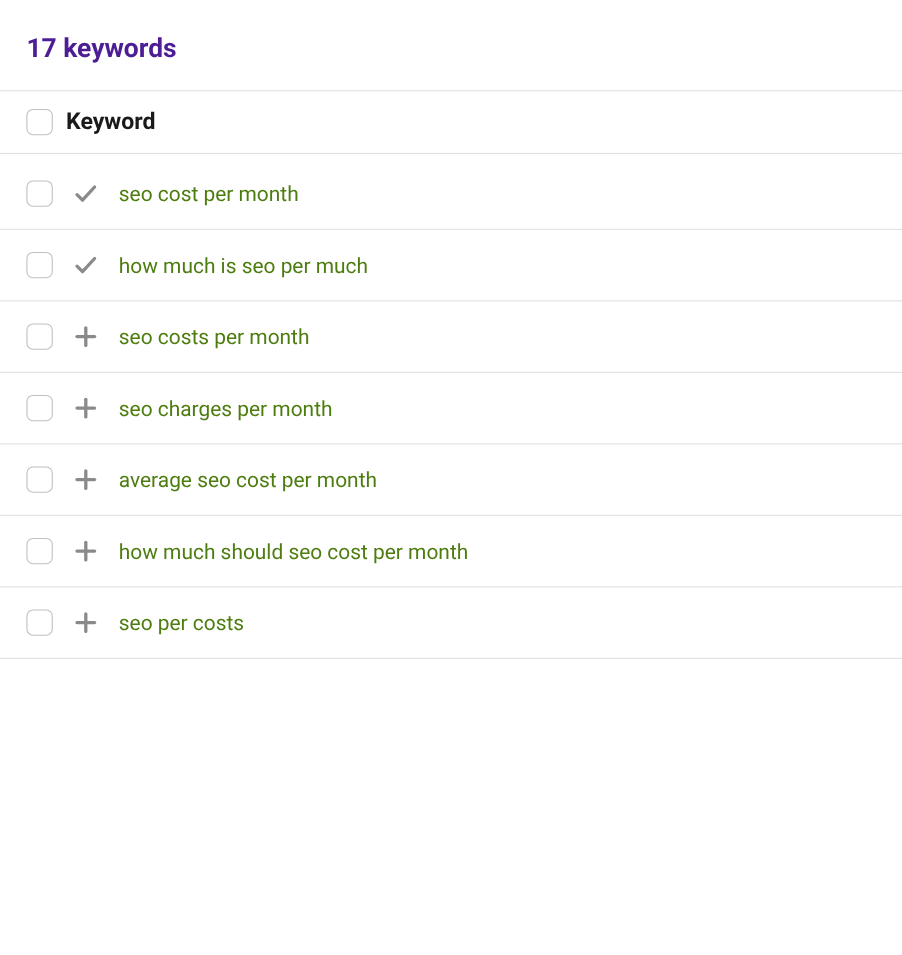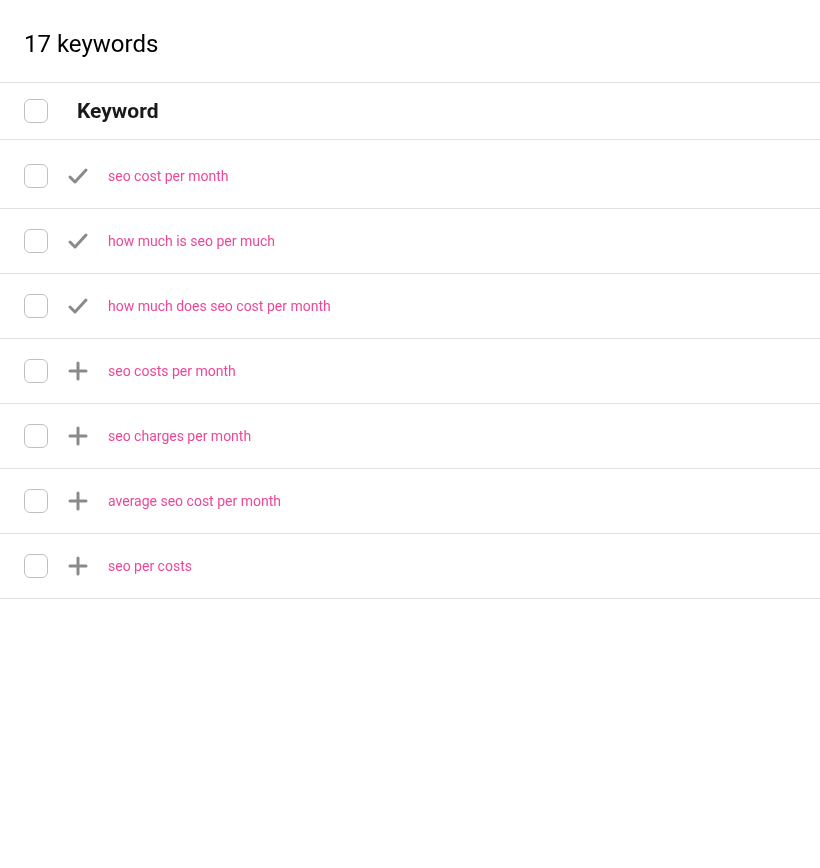--- a/index.html
+++ b/index.html
@@ -11,30 +11,30 @@
       font-family: -apple-system, BlinkMacSystemFont, "Segoe UI", Roboto, Helvetica, Arial, sans-serif;
       background: #ffffff;
       width: 820px;
       color: #1a1a1a;
     }
     .header {
       padding: 30px 24px 24px 24px;
     }
     .header-title {
       font-size: 24px;
-      font-weight: 400;
-      color: #000000;
+      font-weight: 700;
+      color: #4c1d95;
     }
     .table-header {
       display: flex;
       align-items: center;
       padding: 16px 24px;
       border-top: 1px solid #e0e0e0;
       border-bottom: 1px solid #e0e0e0;
-      gap: 29px;
+      gap: 12px;
     }
     .column-title {
       font-size: 21px;
       font-weight: 700;
       color: #1a1a1a;
     }
     .row {
       display: flex;
       align-items: center;
       padding: 18px 24px;
@@ -60,22 +60,22 @@
       align-items: center;
       justify-content: center;
       flex-shrink: 0;
       cursor: pointer;
     }
     .status-icon svg {
       width: 24px;
       height: 24px;
     }
     .keyword-link {
-      font-size: 14px;
-      color: #ec4899;
+      font-size: 19px;
+      color: #4d7c0f;
       text-decoration: none;
       cursor: pointer;
     }
     .rows-container {
       padding-top: 4px;
     }
   </style>
 </head>
 <body>
 
@@ -104,29 +104,20 @@
         <svg viewBox="0 0 24 24" fill="none" stroke="#8a8a8a" stroke-width="3" stroke-linecap="round" stroke-linejoin="round">
           <polyline points="4 13 9 18 20 6"></polyline>
         </svg>
       </div>
       <a class="keyword-link">how much is seo per much</a>
     </div>
     <div class="row">
       <div class="checkbox"></div>
       <div class="status-icon">
         <svg viewBox="0 0 24 24" fill="none" stroke="#8a8a8a" stroke-width="3" stroke-linecap="round" stroke-linejoin="round">
-          <polyline points="4 13 9 18 20 6"></polyline>
-        </svg>
-      </div>
-      <a class="keyword-link">how much does seo cost per month</a>
-    </div>
-    <div class="row">
-      <div class="checkbox"></div>
-      <div class="status-icon">
-        <svg viewBox="0 0 24 24" fill="none" stroke="#8a8a8a" stroke-width="3" stroke-linecap="round" stroke-linejoin="round">
           <line x1="12" y1="4" x2="12" y2="20"></line>
           <line x1="4" y1="12" x2="20" y2="12"></line>
         </svg>
       </div>
       <a class="keyword-link">seo costs per month</a>
     </div>
     <div class="row">
       <div class="checkbox"></div>
       <div class="status-icon">
         <svg viewBox="0 0 24 24" fill="none" stroke="#8a8a8a" stroke-width="3" stroke-linecap="round" stroke-linejoin="round">
@@ -147,15 +138,25 @@
       <a class="keyword-link">average seo cost per month</a>
     </div>
     <div class="row">
       <div class="checkbox"></div>
       <div class="status-icon">
         <svg viewBox="0 0 24 24" fill="none" stroke="#8a8a8a" stroke-width="3" stroke-linecap="round" stroke-linejoin="round">
           <line x1="12" y1="4" x2="12" y2="20"></line>
           <line x1="4" y1="12" x2="20" y2="12"></line>
         </svg>
       </div>
+      <a class="keyword-link">how much should seo cost per month</a>
+    </div>
+    <div class="row">
+      <div class="checkbox"></div>
+      <div class="status-icon">
+        <svg viewBox="0 0 24 24" fill="none" stroke="#8a8a8a" stroke-width="3" stroke-linecap="round" stroke-linejoin="round">
+          <line x1="12" y1="4" x2="12" y2="20"></line>
+          <line x1="4" y1="12" x2="20" y2="12"></line>
+        </svg>
+      </div>
       <a class="keyword-link">seo per costs</a>
     </div>
   </div>
 
 </body></html>

